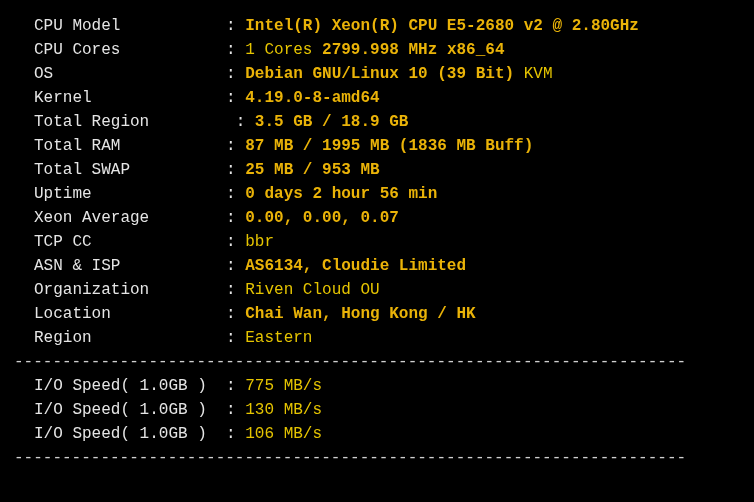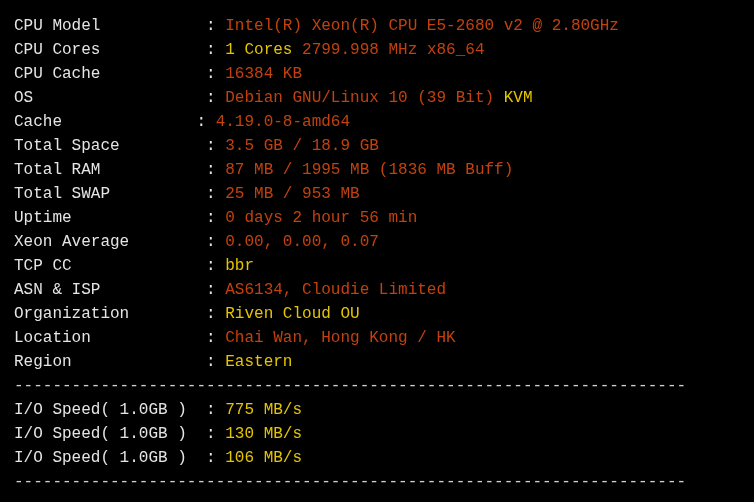--- a/index.html
+++ b/index.html
@@ -7,36 +7,35 @@
       background: #000;
       font-family: "Courier New", Consolas, monospace;
       font-size: 16px;
       line-height: 1.5;
       padding: 14px 14px;
       width: 754px;
       height: 502px;
       overflow: hidden;
     }
     .row { white-space: pre; }
-    .label { color: #e5e5e5; }
+    .label { color: #e5e5e5; margin-left: 20px; }
     .colon { color: #e5e5e5; }
-    .cy { color: #c2410c; }
+    .cy { color: #eab308; font-weight: bold; }
     .ye { color: #e5c400; }
     .divider { color: #d0d0d0; white-space: pre; letter-spacing: 0; }
   </style>
 </head>
 <body>
 
 <div id="term">
     <div class="row"><span class="label">CPU Model           </span><span class="colon">: </span><span class="cy">Intel(R) Xeon(R) CPU E5-2680 v2 @ 2.80GHz</span></div>
     <div class="row"><span class="label">CPU Cores           </span><span class="colon">: </span><span class="ye">1 Cores</span><span class="cy"> 2799.998 MHz x86_64</span></div>
-    <div class="row"><span class="label">CPU Cache           </span><span class="colon">: </span><span class="cy">16384 KB</span></div>
     <div class="row"><span class="label">OS                  </span><span class="colon">: </span><span class="cy">Debian GNU/Linux 10 (39 Bit) </span><span class="ye">KVM</span></div>
-    <div class="row"><span class="label">Cache              </span><span class="colon">: </span><span class="cy">4.19.0-8-amd64</span></div>
-    <div class="row"><span class="label">Total Space         </span><span class="colon">: </span><span class="cy">3.5 GB / 18.9 GB</span></div>
+    <div class="row"><span class="label">Kernel              </span><span class="colon">: </span><span class="cy">4.19.0-8-amd64</span></div>
+    <div class="row"><span class="label">Total Region         </span><span class="colon">: </span><span class="cy">3.5 GB / 18.9 GB</span></div>
     <div class="row"><span class="label">Total RAM           </span><span class="colon">: </span><span class="cy">87 MB / 1995 MB (1836 MB Buff)</span></div>
     <div class="row"><span class="label">Total SWAP          </span><span class="colon">: </span><span class="cy">25 MB / 953 MB</span></div>
     <div class="row"><span class="label">Uptime              </span><span class="colon">: </span><span class="cy">0 days 2 hour 56 min</span></div>
     <div class="row"><span class="label">Xeon Average        </span><span class="colon">: </span><span class="cy">0.00, 0.00, 0.07</span></div>
     <div class="row"><span class="label">TCP CC              </span><span class="colon">: </span><span class="ye">bbr</span></div>
     <div class="row"><span class="label">ASN &amp; ISP           </span><span class="colon">: </span><span class="cy">AS6134, Cloudie Limited</span></div>
     <div class="row"><span class="label">Organization        </span><span class="colon">: </span><span class="ye">Riven Cloud OU</span></div>
     <div class="row"><span class="label">Location            </span><span class="colon">: </span><span class="cy">Chai Wan, Hong Kong / HK</span></div>
     <div class="row"><span class="label">Region              </span><span class="colon">: </span><span class="ye">Eastern</span></div>
     <div class="divider">----------------------------------------------------------------------</div>

